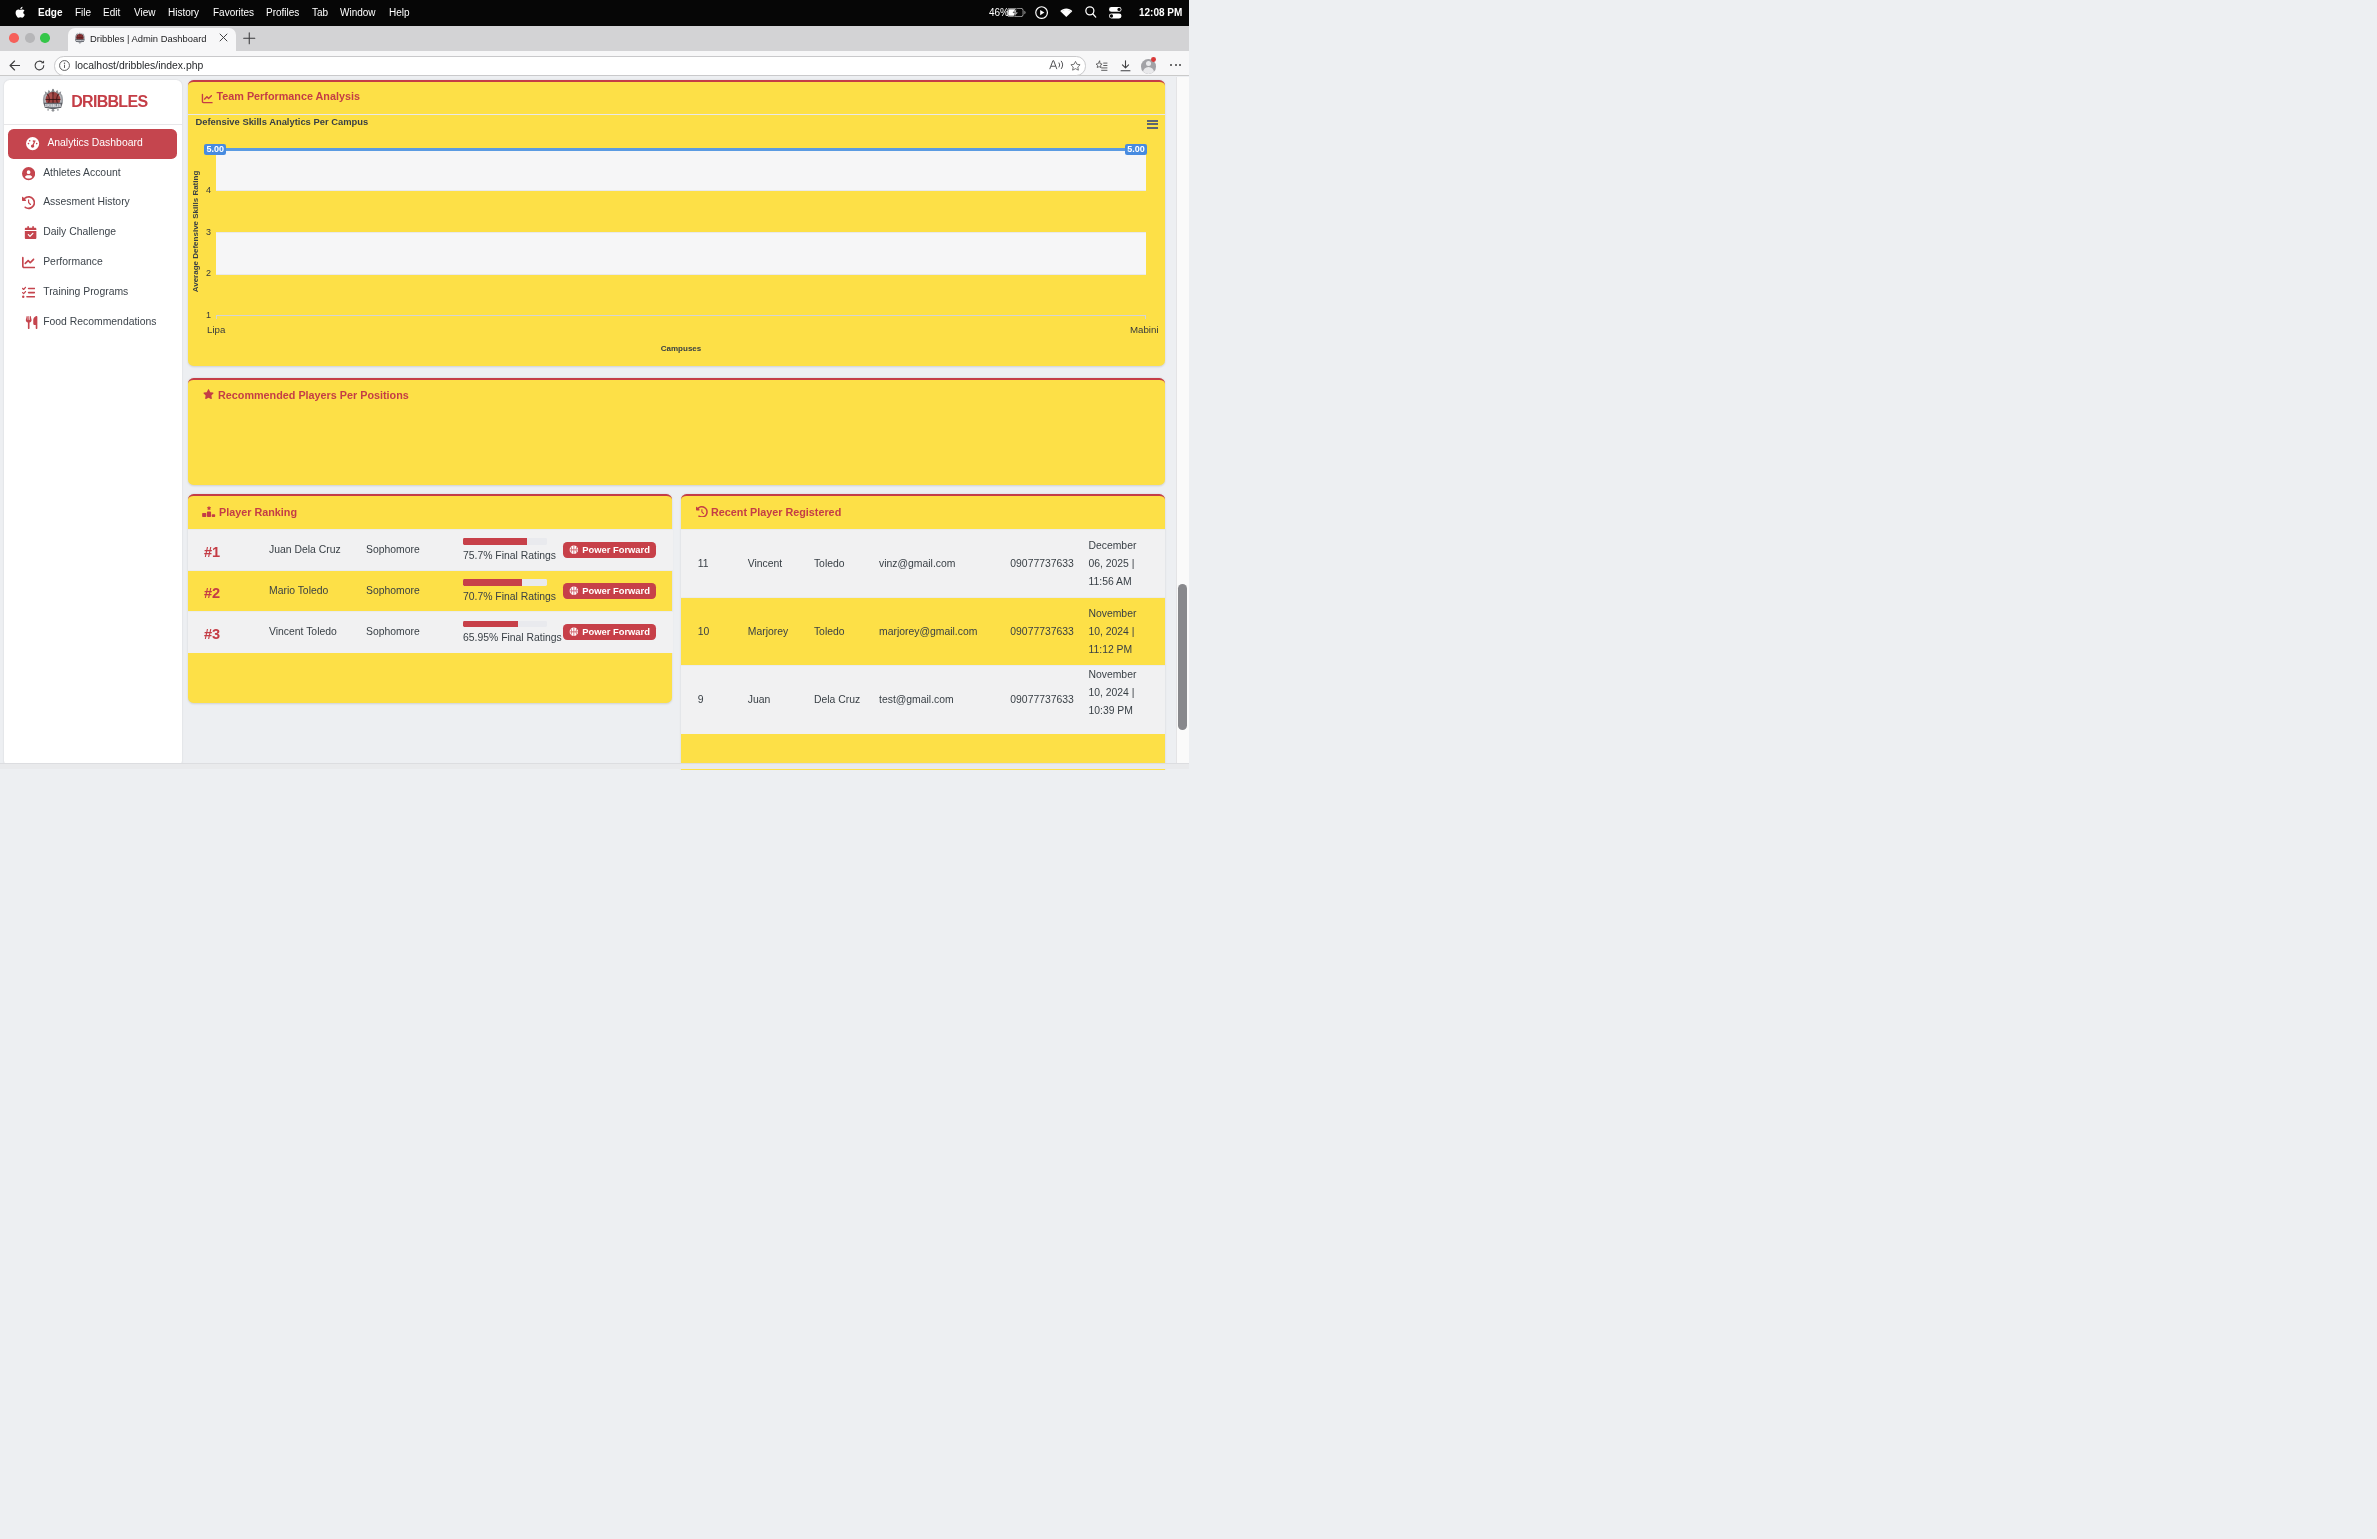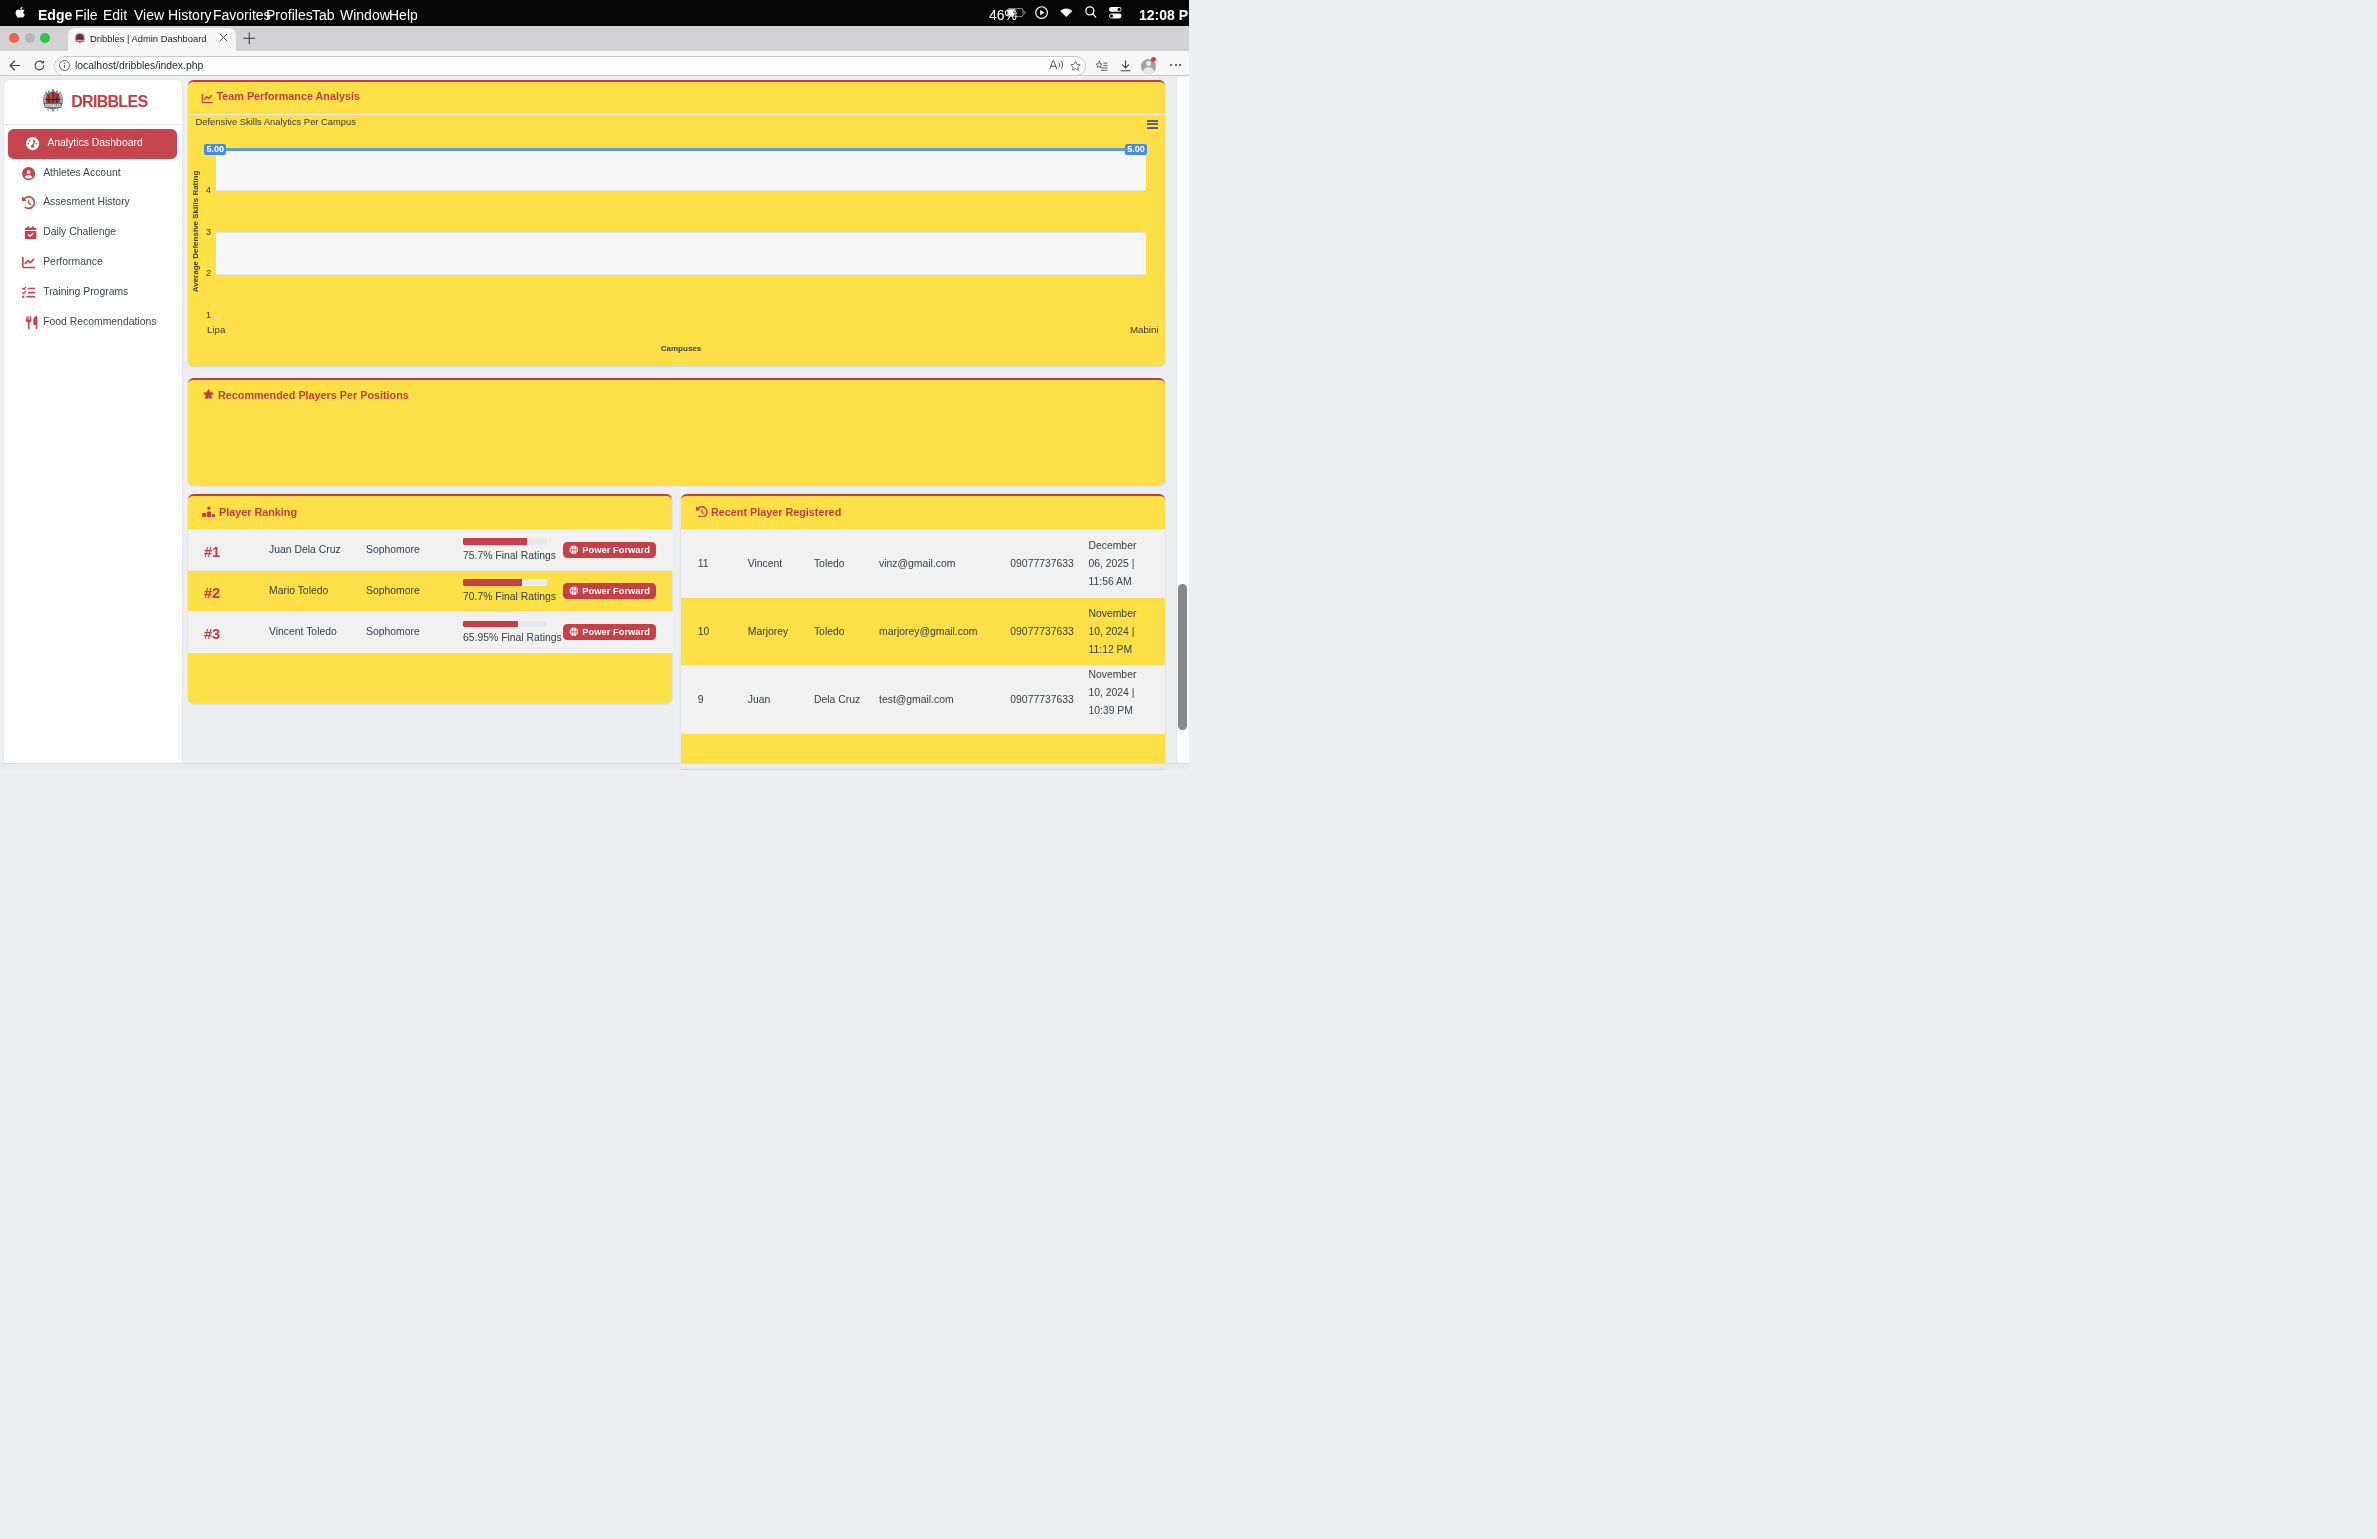--- a/index.html
+++ b/index.html
@@ -1,20 +1,20 @@
 <!DOCTYPE html>
 <html style="font-size:11px"><head>
 <meta charset="utf-8">
 <style>
 *{margin:0;padding:0;box-sizing:border-box}
 html,body{width:1189px;height:770px;overflow:hidden}
 body{font-family:"Liberation Sans",sans-serif;position:relative;background:#edeff2}
 .abs{position:absolute}
 
-.menubar{position:absolute;left:0;top:0;width:1189px;height:26px;background:#060606;color:#fff;font-size:14px}
+.menubar{position:absolute;left:0;top:0;width:1189px;height:26px;background:#060606;color:#fff;font-size:10px}
 .menubar .it{position:absolute;top:7px;white-space:nowrap}
 
 .tabbar{position:absolute;left:0;top:26px;width:1189px;height:26px;background:#d3d3d5}
 .tl{position:absolute;top:33px;width:9.7px;height:9.7px;border-radius:50%}
 .tab{position:absolute;left:68px;top:27.5px;width:168px;height:24px;background:#f7f7f8;border-radius:7px 7px 0 0}
 .tabtitle{position:absolute;left:90px;top:33px;font-size:9.4px;color:#1d1d1f;white-space:nowrap}
 
 .toolbar{position:absolute;left:0;top:51px;width:1189px;height:25px;background:#f7f7f8;border-bottom:0.7px solid #cacaca}
 .urlpill{position:absolute;left:54px;top:56px;width:1032px;height:19.5px;background:#fff;border:0.7px solid #c9c9cb;border-radius:9.7px}
 .urltext{position:absolute;left:75px;top:60px;font-size:10.4px;color:#26282b}
@@ -222,21 +222,21 @@
       <div class="ntext">Food Recommendations</div>
     </div>
   </div>
 
   <div class="card" style="left:188px;top:3.1px;width:977px;height:286px">
     <svg class="abs" style="left:13.2px;top:11px" viewBox="0 0 512 512" width="12.5" height="11">
         <path fill="#c43d46" d="M64 64c0-17.7-14.3-32-32-32S0 46.3 0 64V400c0 44.2 35.8 80 80 80H480c17.7 0 32-14.3 32-32s-14.3-32-32-32H80c-8.8 0-16-7.2-16-16V64zm406.6 86.6c12.5-12.5 12.5-32.8 0-45.3s-32.8-12.5-45.3 0L320 210.7l-57.4-57.4c-12.5-12.5-32.8-12.5-45.3 0l-112 112c-12.5 12.5-12.5 32.8 0 45.3s32.8 12.5 45.3 0L240 221.3l57.4 57.4c12.5 12.5 32.8 12.5 45.3 0l128-128z"></path>
       </svg>
     <div class="ctitle" style="left:28.5px;top:8.3px">Team Performance Analysis</div>
     <div class="abs" style="left:0;top:32px;width:977px;border-top:0.7px solid #e8e8ea"></div>
-    <div class="abs" style="left:7.5px;top:34px;font-size:9.4px;font-weight:normal;color:#383f45">Defensive Skills Analytics Per Campus</div>
+    <div class="abs" style="left:7.5px;top:34px;font-size:9.4px;font-weight:bold;color:#383f45">Defensive Skills Analytics Per Campus</div>
     <div class="abs" style="left:959px;top:38px;width:11px">
       <div style="height:1.7px;background:#5d6570;margin-bottom:1.7px"></div>
       <div style="height:1.7px;background:#5d6570;margin-bottom:1.7px"></div>
       <div style="height:1.7px;background:#5d6570"></div>
     </div>
 
     <div class="abs" style="left:28px;top:67px;width:930px;height:167px">
       <div class="abs" style="left:0;top:1.4px;width:100%;height:40px;background:#f6f6f7"></div>
       <div class="abs" style="left:0;top:83px;width:100%;height:42px;background:#f6f6f7"></div>
       <div class="abs" style="left:0;top:41px;width:100%;height:0.7px;background:#e9e9eb"></div>

